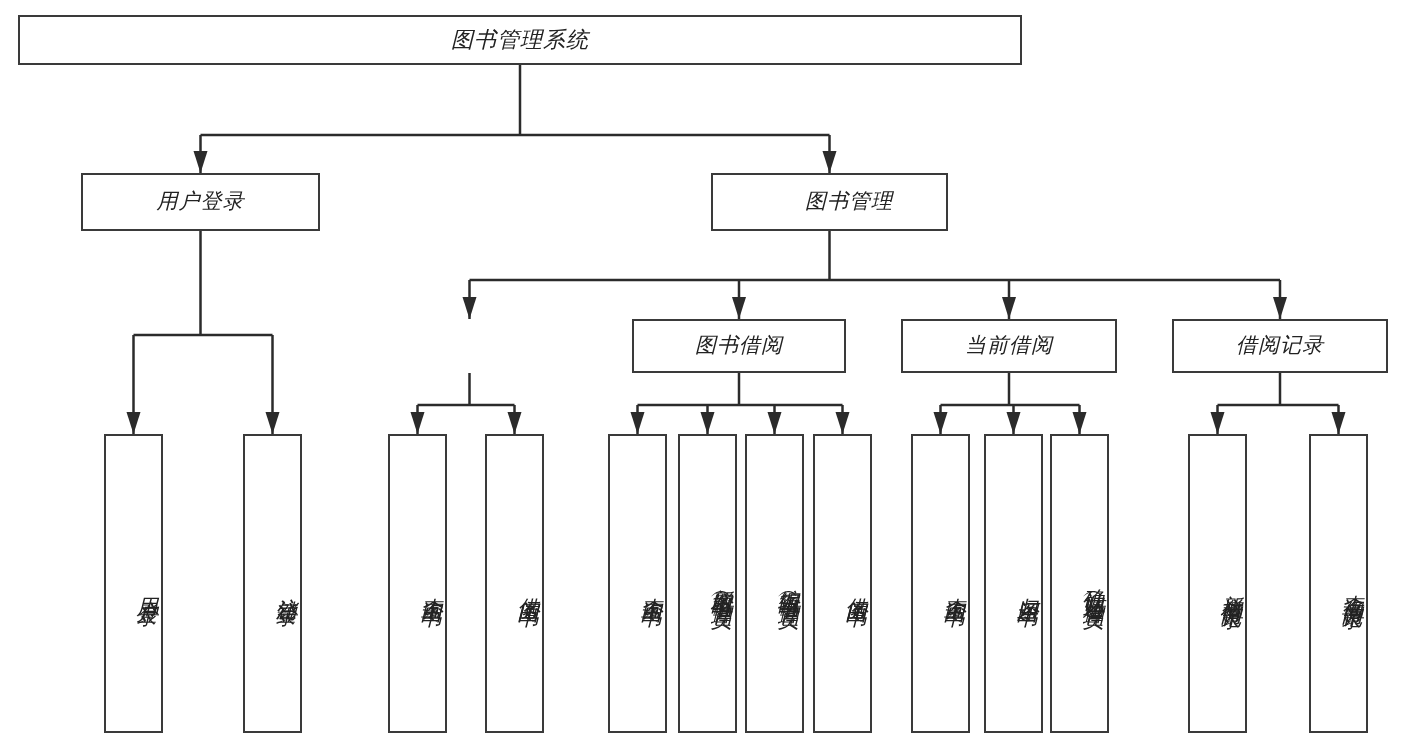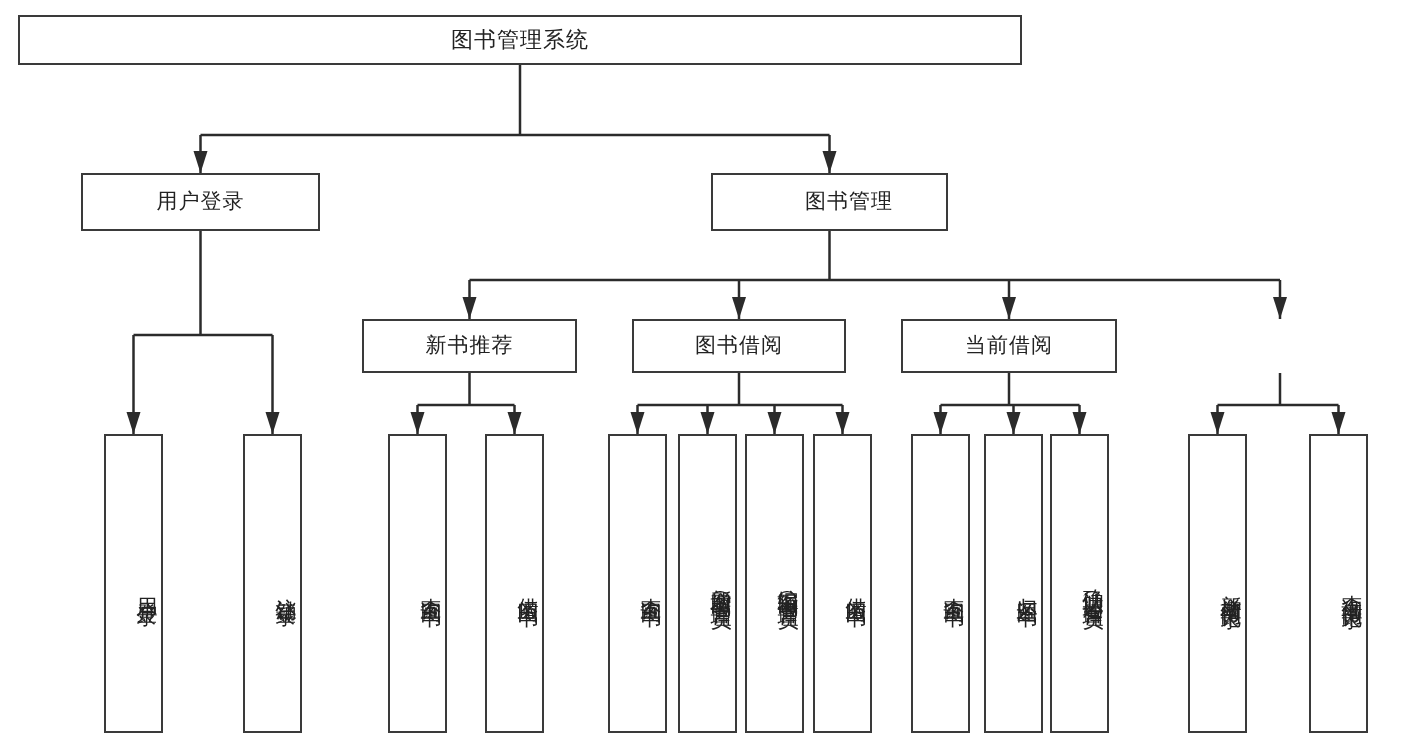--- a/index.html
+++ b/index.html
@@ -28,20 +28,21 @@
   }
   .node {
     position: absolute;
     box-sizing: border-box;
     background: #ffffff;
     border: 2px solid #3a3a3a;
     display: flex;
     align-items: center;
     justify-content: center;
     color: #222222;
+    font-style: italic;
   }
   .node-h {
     font-size: 21px;
     letter-spacing: 1px;
     line-height: 1.2;
     white-space: nowrap;
   }
   .node.root {
     font-size: 22px;
   }
@@ -132,28 +133,28 @@
       <span>图书管理系统</span>
     </div>
 
   <div class="node node-h" id="n-user-login" style="left: 81px; top: 173px; width: 239px; height: 58px;">
       <span>用户登录</span>
     </div>
   <div class="node node-h" id="n-book-manage" style="left: 711px; top: 173px; width: 237px; height: 58px; padding-left: 39px;">
       <span>图书管理</span>
     </div>
 
-  <div class="node node-h" id="n-new-book-recommend" style="left: 362px; top: 319px; width: 215px; height: 54px;">
-      <span>新书推荐</span>
-    </div>
   <div class="node node-h" id="n-book-borrow" style="left: 632px; top: 319px; width: 214px; height: 54px;">
       <span>图书借阅</span>
     </div>
   <div class="node node-h" id="n-current-borrow" style="left: 901px; top: 319px; width: 216px; height: 54px;">
       <span>当前借阅</span>
+    </div>
+  <div class="node node-h" id="n-borrow-record" style="left: 1172px; top: 319px; width: 216px; height: 54px;">
+      <span>借阅记录</span>
     </div>
 
   <div class="node node-v" id="n-leaf-user-login" style="left: 104px; top: 434px; width: 59px; height: 299px;">
       <span>用户登录</span>
     </div>
   <div class="node node-v" id="n-leaf-user-logout" style="left: 243px; top: 434px; width: 59px; height: 299px;">
       <span>注销登录</span>
     </div>
   <div class="node node-v" id="n-leaf-query-book-1" style="left: 388px; top: 434px; width: 59px; height: 299px;">
       <span>查询图书</span>

